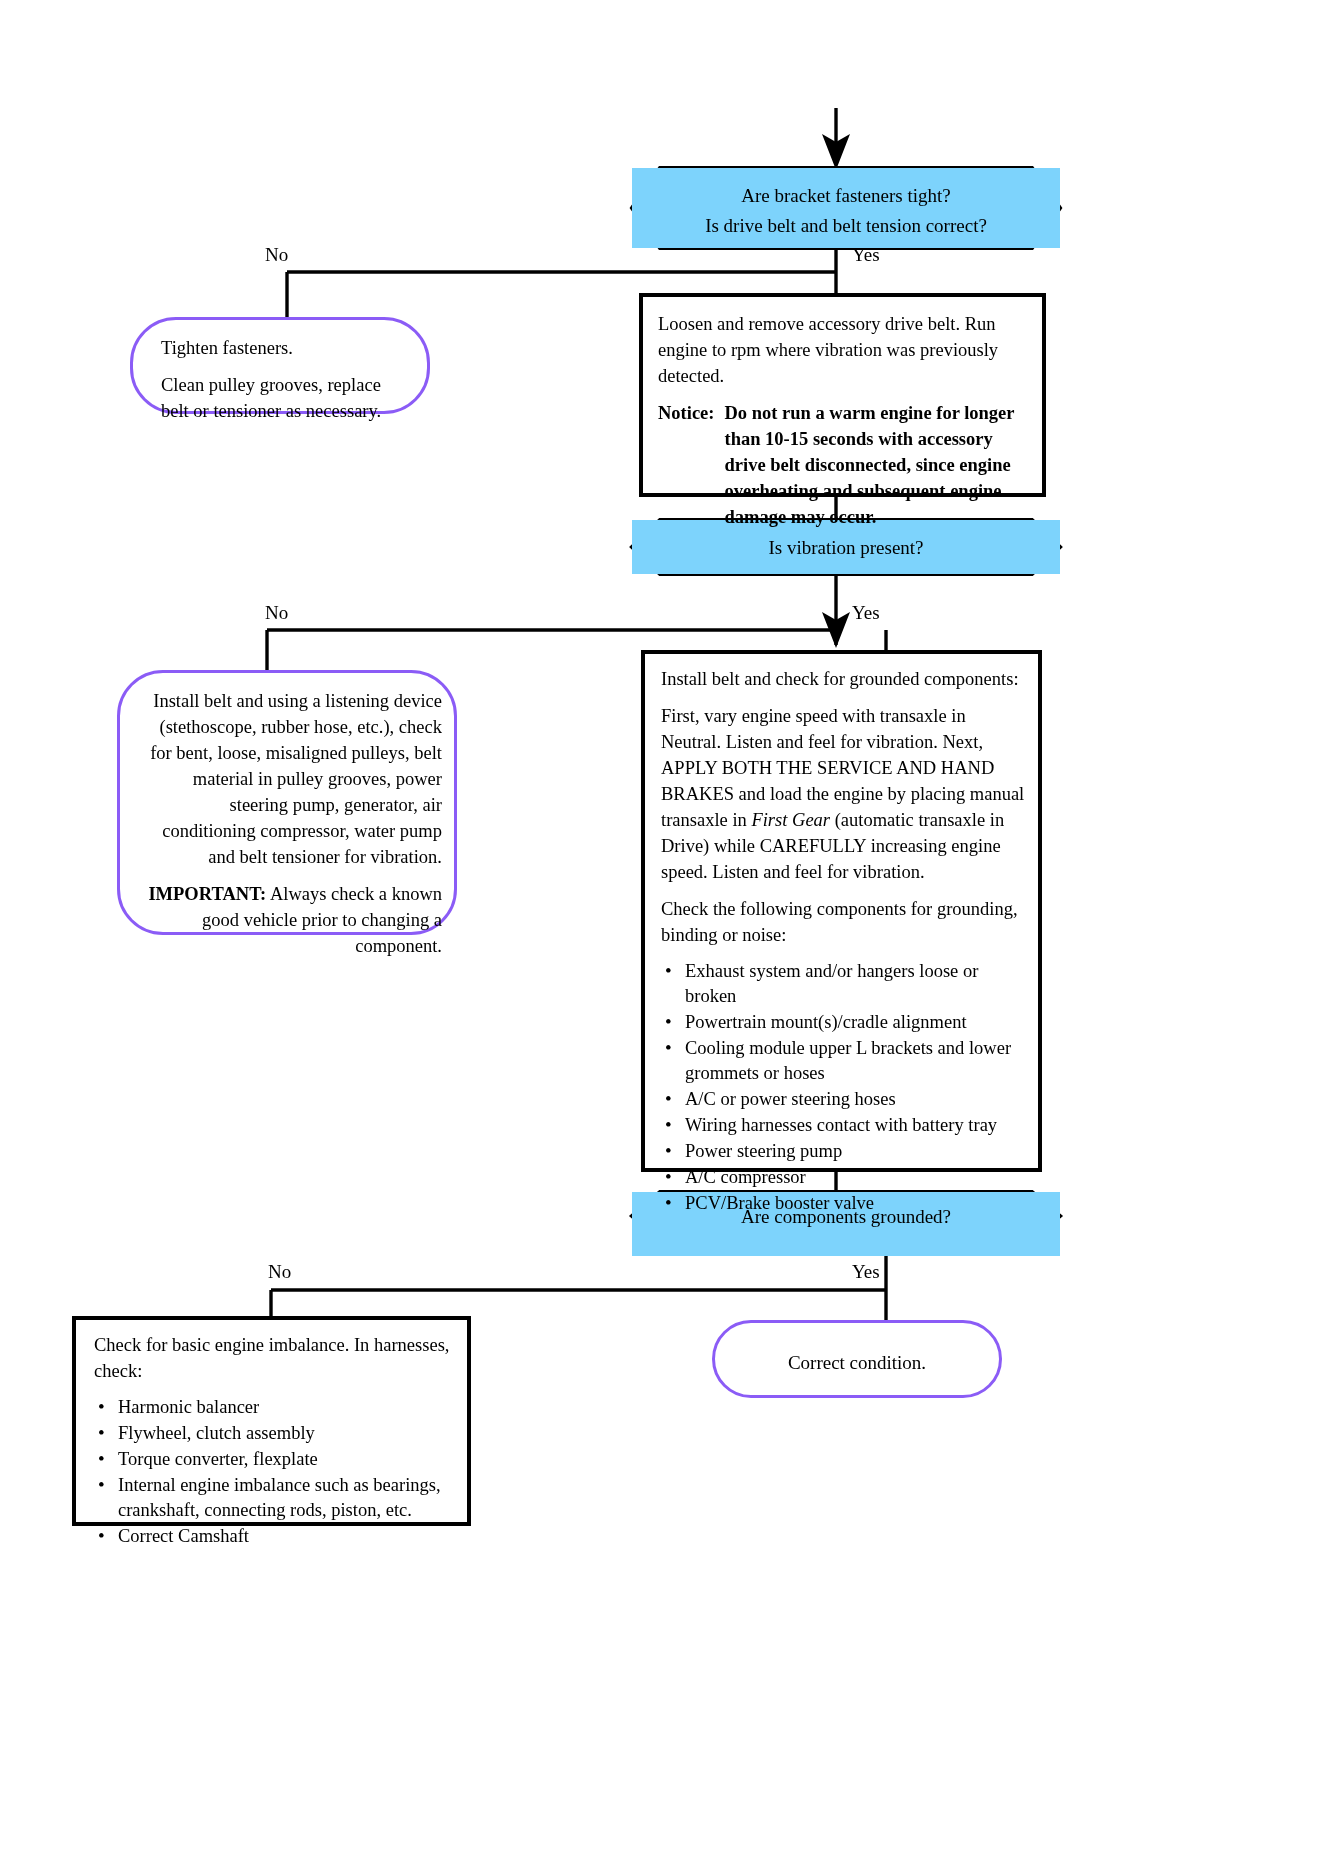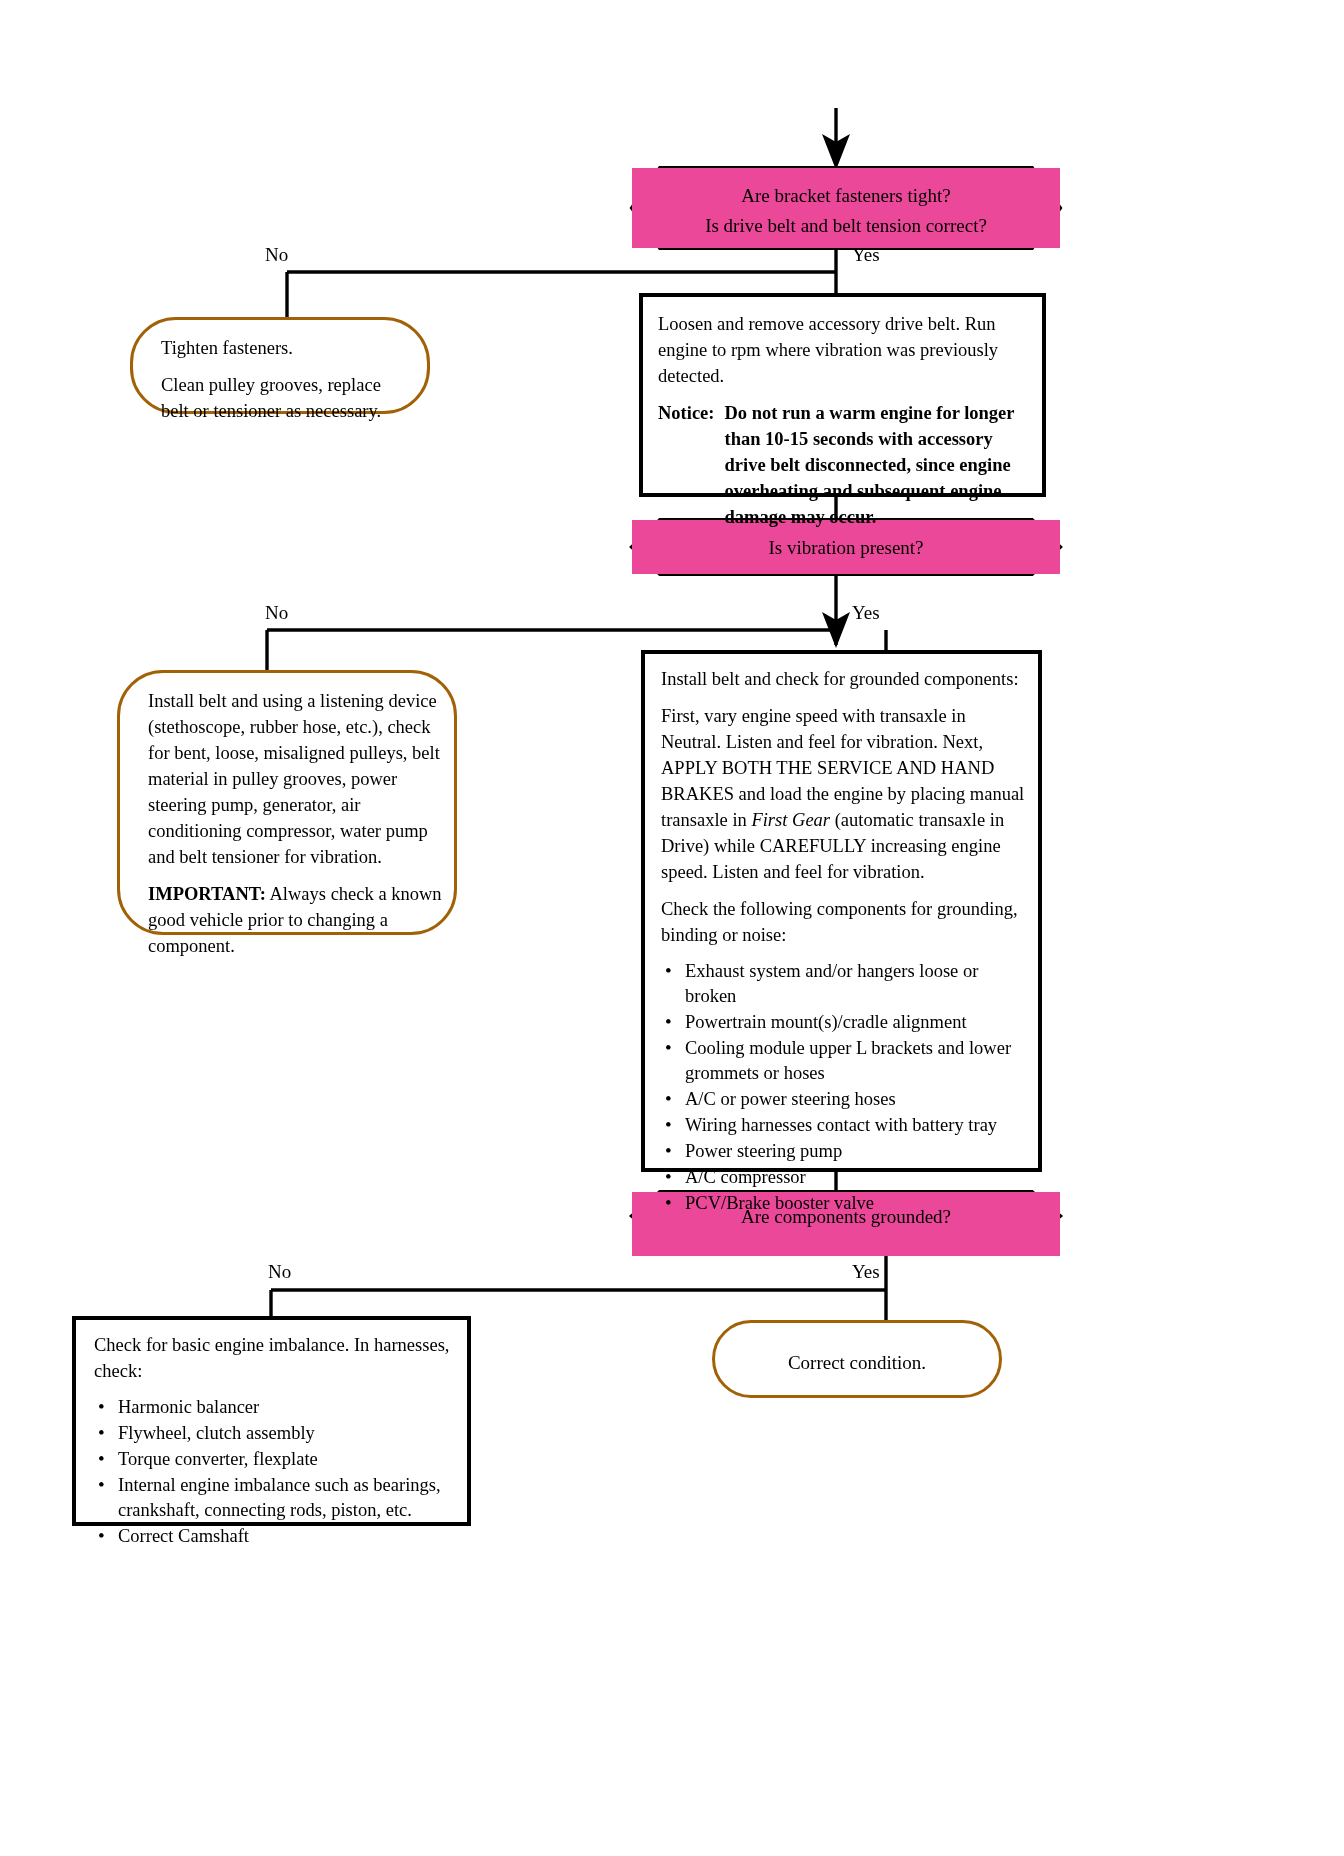--- a/index.html
+++ b/index.html
@@ -6,22 +6,22 @@
   body{
     width:1344px;height:1856px;position:relative;overflow:hidden;
     font-family:"Liberation Serif","DejaVu Serif",serif;
     color:#000;
   }
   .canvas{position:absolute;inset:0;}
   svg.lines{position:absolute;left:0;top:0;width:1344px;height:1856px;pointer-events:none;}
 
   
   .node{position:absolute;box-sizing:border-box;}
-  .rounded{border:3px solid #a16207;background:#fff;border-radius:46px;}
-  .hex{background:#ec4899;}
+  .rounded{border:3px solid #8b5cf6;background:#fff;border-radius:46px;}
+  .hex{background:#7dd3fc;}
 
   .txt{position:relative;z-index:3;}
   p{margin:0 0 11px 0;}
   p:last-child{margin-bottom:0;}
   b{font-weight:bold;}
   i{font-style:italic;}
 
   
   .t18{font-size:18.5px;line-height:26px;}
   .t19c{font-size:19px;line-height:30px;text-align:center;}
@@ -125,21 +125,21 @@
   <div class="node hex" style="left:632px;top:520px;width:428px;height:54px;">
     <div class="txt t19c" style="padding:13px 60px 0 60px;">
       <div>Is vibration present?</div>
     </div>
   </div>
 
   <div class="edgelabel" style="left:265px;top:603px;">No</div>
   <div class="edgelabel" style="left:852px;top:603px;">Yes</div>
 
   <div class="node rounded" style="left:117px;top:670px;width:340px;height:265px;">
-    <div class="txt t18" style="padding:15px 12px 0 28px;">
+    <div class="txt t18" style="padding:15px 12px 0 28px;text-align:right;">
       <p>Install belt and using a listening device (stethoscope, rubber hose, etc.), check for bent, loose, misaligned pulleys, belt material in pulley grooves, power steering pump, generator, air conditioning compressor, water pump and belt tensioner for vibration.</p>
       <p><b>IMPORTANT:</b> <span>Always check a known good vehicle prior to changing a component.</span></p>
     </div>
   </div>
 
   <div class="node" style="left:643px;top:652px;width:397px;height:518px;">
     <div class="txt t18" style="padding:14px 14px 0 18px;">
       <p>Install belt and check for grounded components:</p>
       <p><span>First, vary engine speed with transaxle in Neutral. Listen and feel for vibration. Next, APPLY BOTH THE SERVICE AND HAND BRAKES and load the engine by placing manual transaxle in </span><i>First Gear</i><span> (automatic transaxle in Drive) while CAREFULLY increasing engine speed. Listen and feel for vibration.</span></p>
       <p>Check the following components for grounding, binding or noise:</p>

